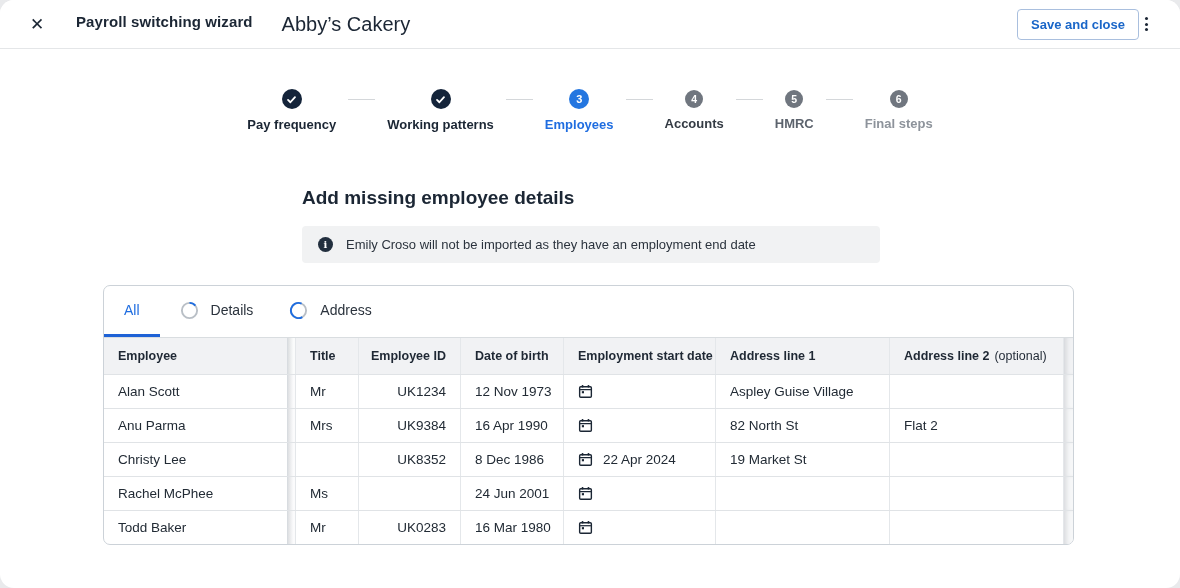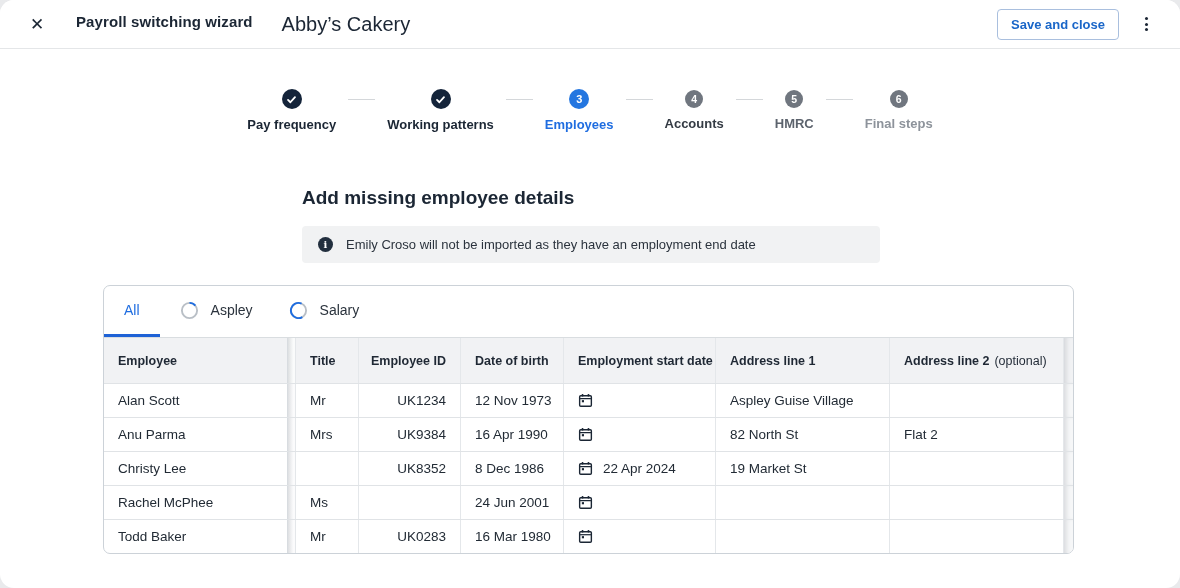--- a/index.html
+++ b/index.html
@@ -11,21 +11,21 @@
   }
   
   .topbar{
     height:49px; display:flex; align-items:center;
     padding:0 26px; border-bottom:1px solid #e4e6e8; background:#fff;
   }
   .close-btn{ font-size:17px; color:#1b2634; cursor:pointer; width:22px; text-align:center; line-height:1;}
   .titles{ display:flex; align-items:flex-start; margin-left:28px; gap:29px;}
   .wizard-title{ font-size:15px; font-weight:bold; letter-spacing:.1px;}
   .org-name{ font-size:20px; color:#1b2634;}
-  .topbar-right{ margin-left:auto; display:flex; align-items:center; gap:20px;}
+  .topbar-right{ margin-left:auto; display:flex; align-items:center; }
   .save-btn{
     background:#fff; border:1px solid #a9bfde; border-radius:4px;
     color:#1a66c8; font-weight:bold; font-size:13px; padding:7px 13px;
     font-family:"Liberation Sans", sans-serif; cursor:pointer;
   }
   .kebab{ display:flex; flex-direction:column; gap:2.5px; padding:4px 6px; cursor:pointer;}
   .kebab i{ width:3px; height:3px; border-radius:50%; background:#1b2634; display:block;}
   
   .stepper{ display:flex; justify-content:center; align-items:flex-start; margin-top:40px;}
   .step{ display:flex; flex-direction:column; align-items:center; cursor:pointer;}
@@ -73,21 +73,21 @@
   .tab-all{ padding:0 20px; color:#1f6de0; border-bottom-color:#1e62d6;}
   .tab + .tab{ margin-left:36px;}
   .tab-all + .tab{ margin-left:20px;}
   .ring{ display:block;}
   
   .tr{ display:grid; grid-template-columns:184px 8px 63px 102px 103px 152px 174px 174px 1fr;}
   .tr + .tr{ border-top:1px solid #e0e3e6;}
   .td{ padding:0 14px; font-size:13.5px; color:#222b35; display:flex; align-items:center; height:33px; border-right:1px solid #e4e7ea; overflow:hidden; white-space:nowrap;}
   .td:last-child{ border-right:none;}
   .thead{ border-top:1px solid #d9dde0;}
-  .thead .td{ background:#f1f2f4; height:45px; font-size:12.5px; font-weight:bold; color:#1f2834; gap:8px;}
+  .thead .td{ background:#f1f2f4; height:36px; font-size:12.5px; font-weight:bold; color:#1f2834; gap:8px;}
   .c-emp{ border-right:1px solid #d8dce0;}
   .c-shadow{ padding:0; border-right:1px solid #e4e7ea;
     background:linear-gradient(to right, rgba(27,38,52,0.13), rgba(255,255,255,0) 75%), #fbfbfc;}
   .thead .c-shadow{ background:linear-gradient(to right, rgba(27,38,52,0.13), rgba(250,251,251,0) 75%), #fafbfb !important;}
   .c-id{ justify-content:flex-end;}
   .thead .c-id{ justify-content:flex-end;}
   .c-start{ gap:10px;}
   .c-edge{ padding:0; background:#f6f7f8; box-shadow:inset 5px 0 5px -3px rgba(27,38,52,0.14);}
   .col-suffix{ font-weight:normal; color:#1f2834; margin-left:-3px;}
   .cal-btn{ display:flex; align-items:center; cursor:pointer; background:none; border:none; padding:0;}
@@ -165,28 +165,28 @@
 
     <div class="tabbar">
       <div class="tab tab-all">
         <span>All</span>
       </div>
       <div class="tab">
         <svg class="ring" width="19" height="19" viewBox="0 0 20 20">
           <circle cx="10" cy="10" r="8" fill="none" stroke="#b9bfc6" stroke-width="2"></circle>
           <circle cx="10" cy="10" r="8" fill="none" stroke="#1f6de0" stroke-width="2" pathLength="100" transform="rotate(-90 10 10)" stroke-dasharray="14 86"></circle>
         </svg>
-        <span>Aspley</span>
+        <span>Details</span>
       </div>
       <div class="tab">
         <svg class="ring" width="19" height="19" viewBox="0 0 20 20">
           <circle cx="10" cy="10" r="8" fill="none" stroke="#b9bfc6" stroke-width="2"></circle>
           <circle cx="10" cy="10" r="8" fill="none" stroke="#1f6de0" stroke-width="2" pathLength="100" transform="rotate(60 10 10)" stroke-dasharray="65 35"></circle>
         </svg>
-        <span>Salary</span>
+        <span>Address</span>
       </div>
     </div>
 
     <div class="tr thead">
       <div class="td c-emp">Employee</div>
       <div class="td c-shadow"></div>
       <div class="td">Title</div>
       <div class="td c-id">Employee ID</div>
       <div class="td">
         <span>Date of birth</span>

